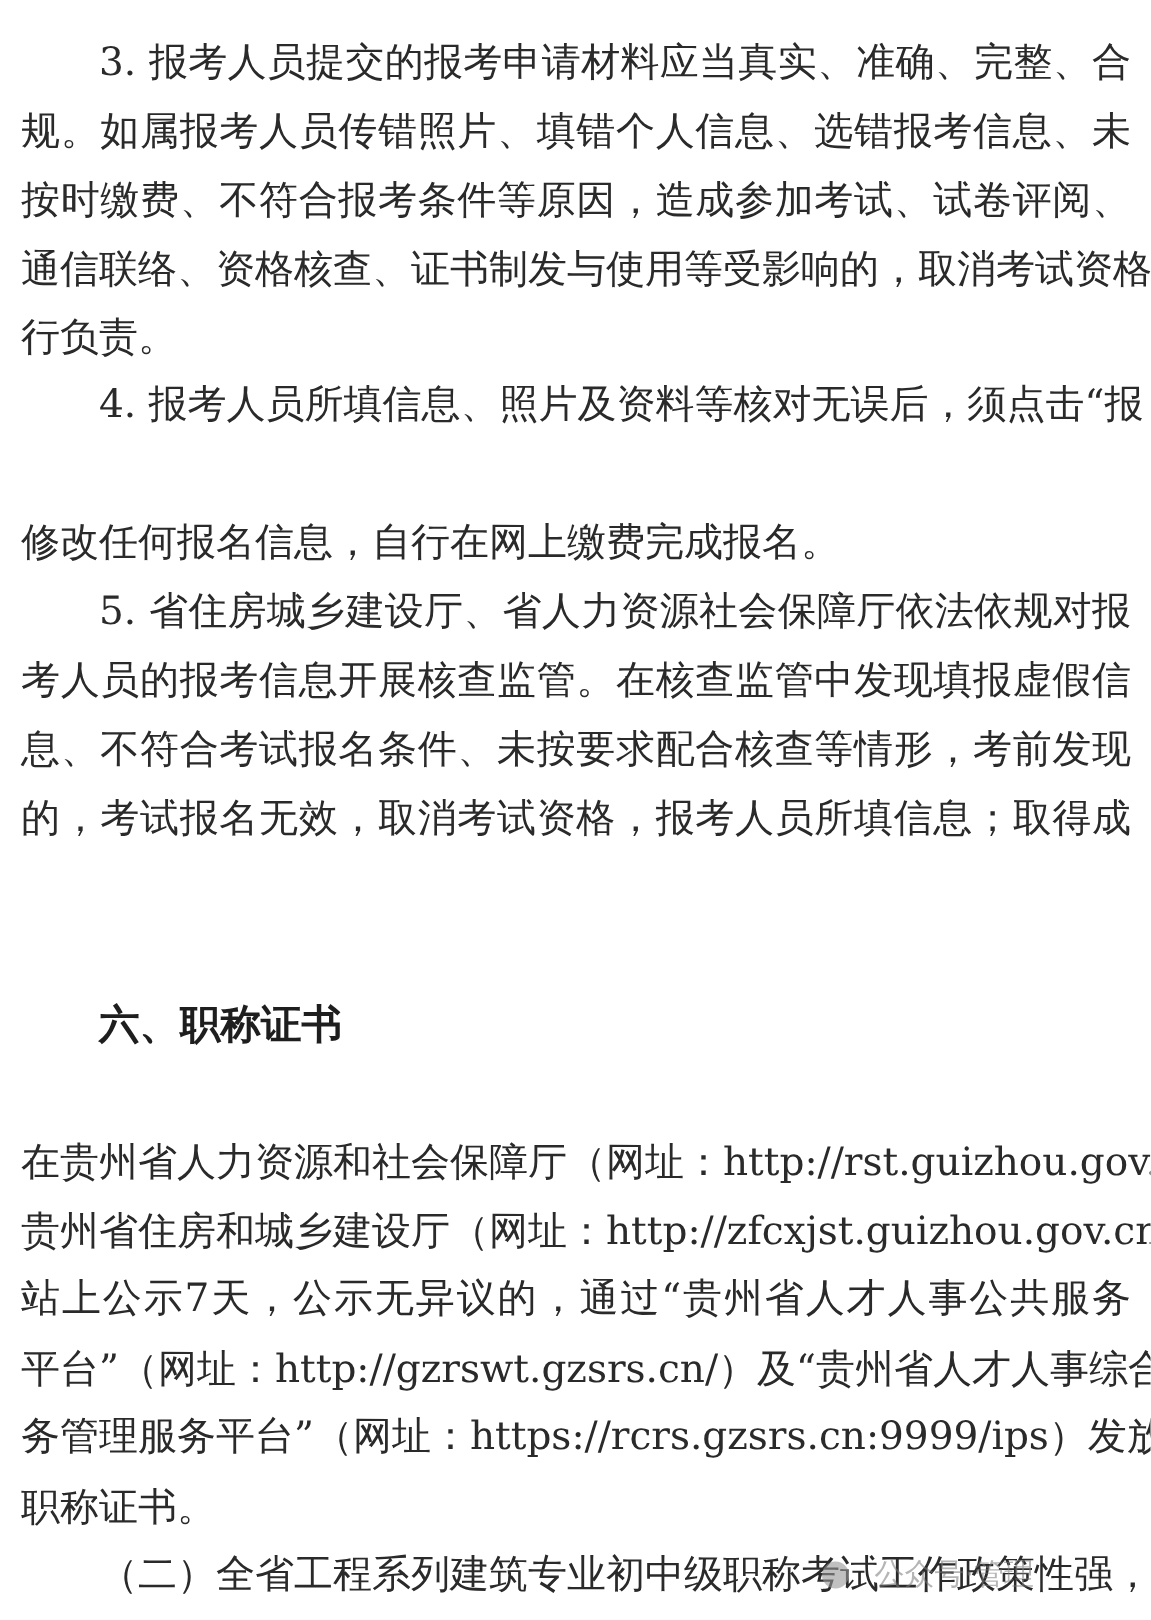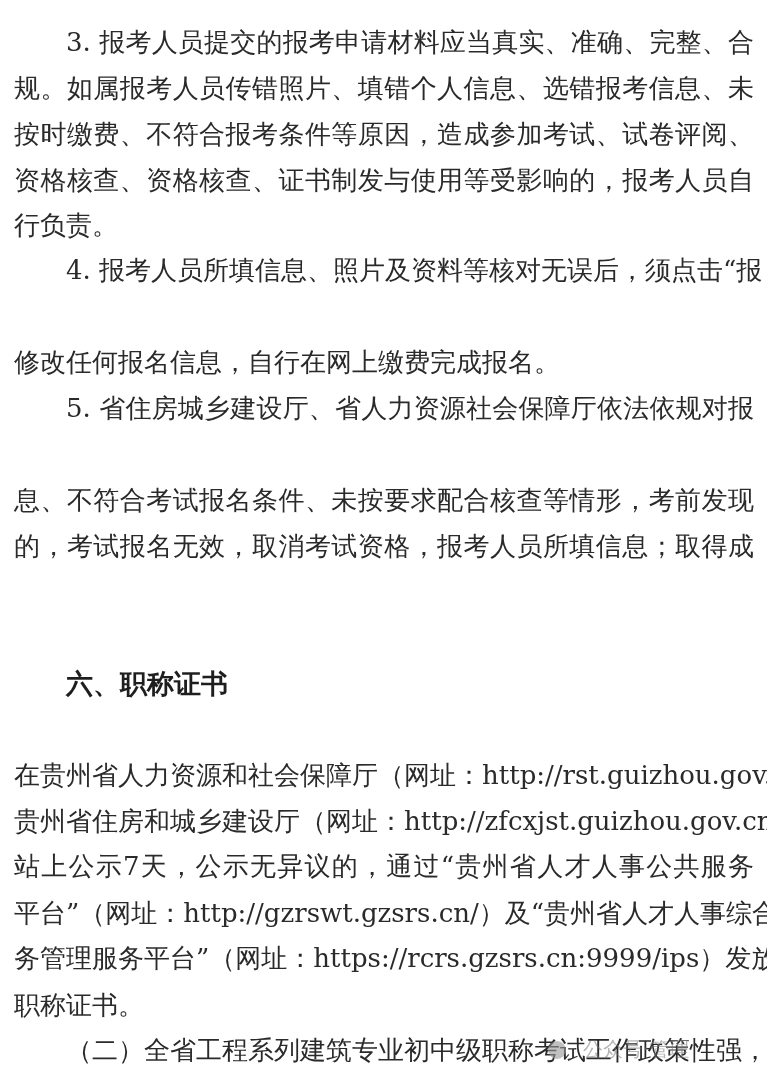--- a/index.html
+++ b/index.html
@@ -41,27 +41,28 @@
     }
   </style>
 </head>
 <body>
 
 <div class="page">
 
   <div class="line indent" style="top:26px">3. 报考人员提交的报考申请材料应当真实、准确、完整、合</div>
   <div class="line" style="top:72px">规。如属报考人员传错照片、填错个人信息、选错报考信息、未</div>
   <div class="line" style="top:118px">按时缴费、不符合报考条件等原因，造成参加考试、试卷评阅、</div>
-  <div class="line" style="top:164px">资格核查、资格核查、证书制发与使用等受影响的，报考人员自</div>
+  <div class="line" style="top:164px">通信联络、资格核查、证书制发与使用等受影响的，取消考试资格</div>
   <div class="line last" style="top:209px">行负责。</div>
 
   <div class="line indent" style="top:254px">4. 报考人员所填信息、照片及资料等核对无误后，须点击“报</div>
   <div class="line last" style="top:346px">修改任何报名信息，自行在网上缴费完成报名。</div>
 
   <div class="line indent" style="top:392px">5. 省住房城乡建设厅、省人力资源社会保障厅依法依规对报</div>
+  <div class="line" style="top:438px">考人员的报考信息开展核查监管。在核查监管中发现填报虚假信</div>
   <div class="line" style="top:484px">息、不符合考试报名条件、未按要求配合核查等情形，考前发现</div>
   <div class="line" style="top:530px">的，考试报名无效，取消考试资格，报考人员所填信息；取得成</div>
 
   <div class="heading">六、职称证书</div>
 
   <div class="line" style="top:759px">在贵州省人力资源和社会保障厅（网址：http://rst.guizhou.gov.cn）、</div>
   <div class="line" style="top:805px">贵州省住房和城乡建设厅（网址：http://zfcxjst.guizhou.gov.cn）网</div>
   <div class="line" style="top:850px">站上公示7天，公示无异议的，通过“贵州省人才人事公共服务</div>
   <div class="line" style="top:897px">平台”（网址：http://gzrswt.gzsrs.cn/）及“贵州省人才人事综合业</div>
   <div class="line" style="top:942px">务管理服务平台”（网址：https://rcrs.gzsrs.cn:9999/ips）发放电子</div>

